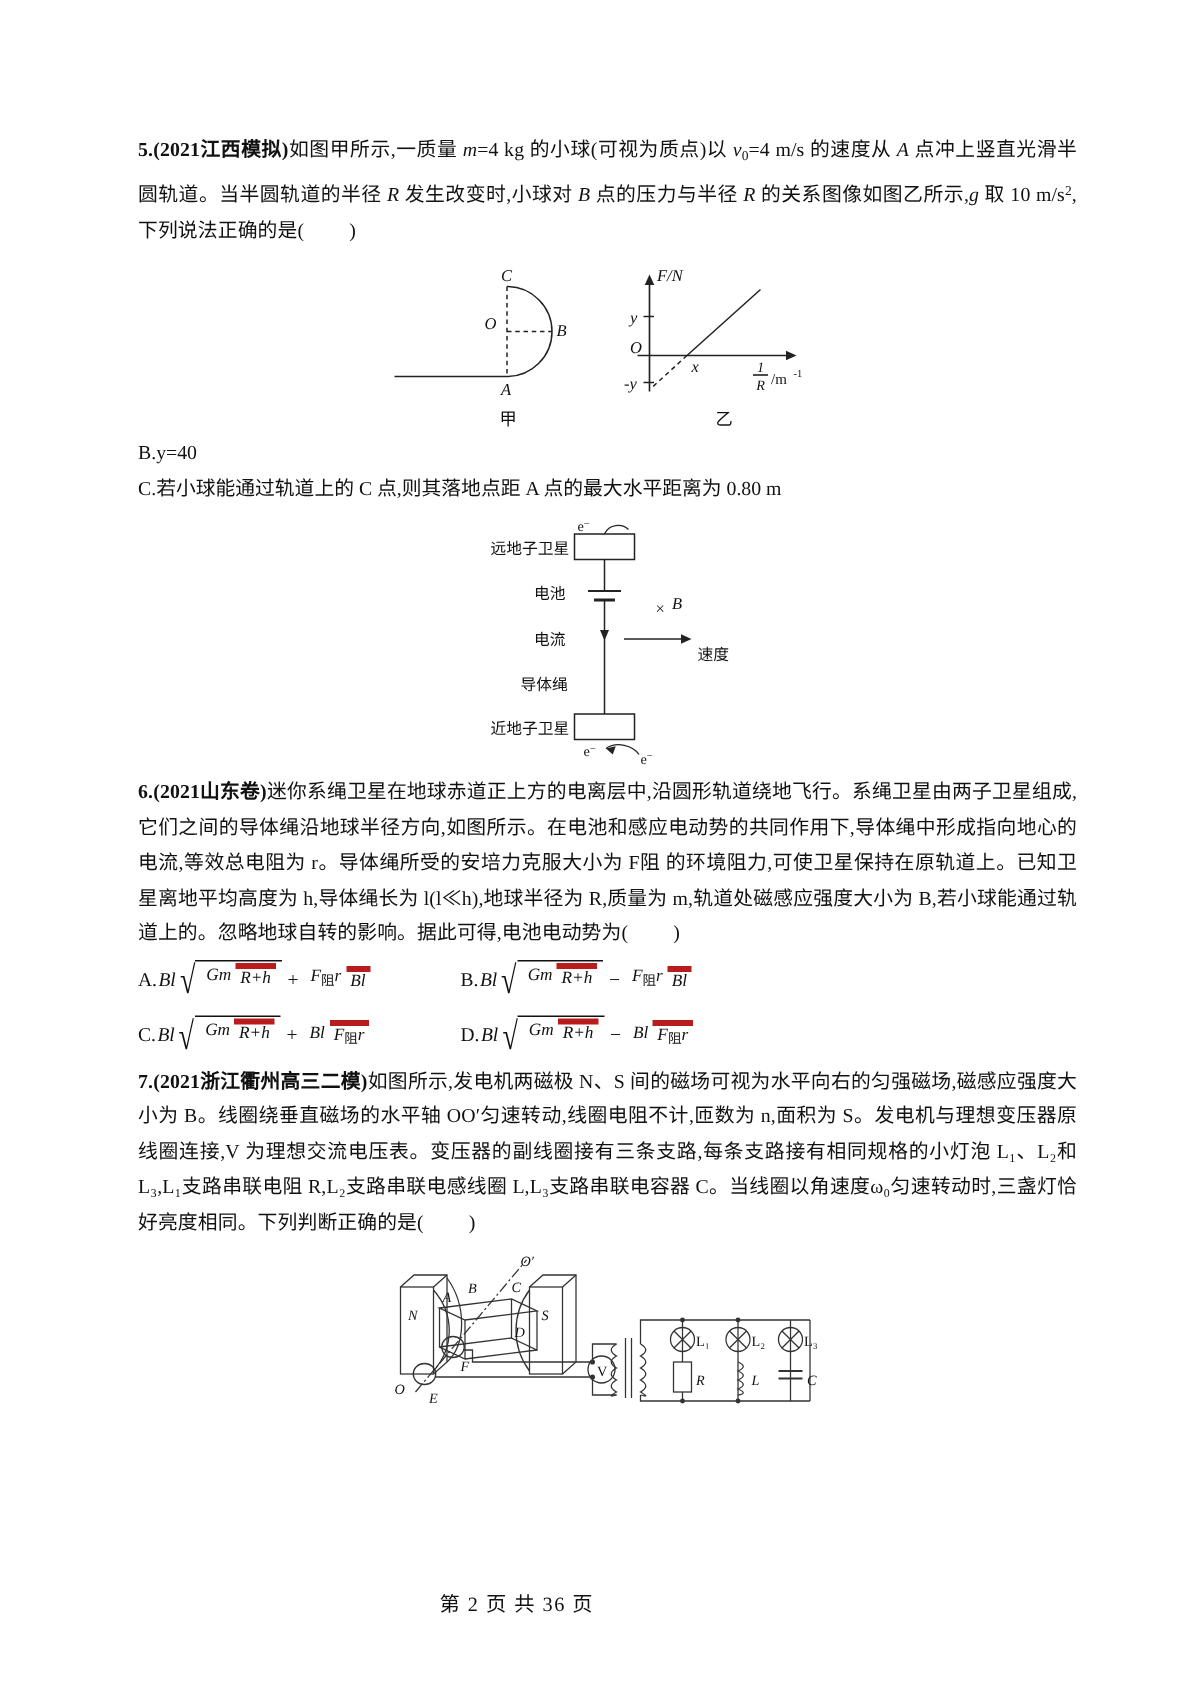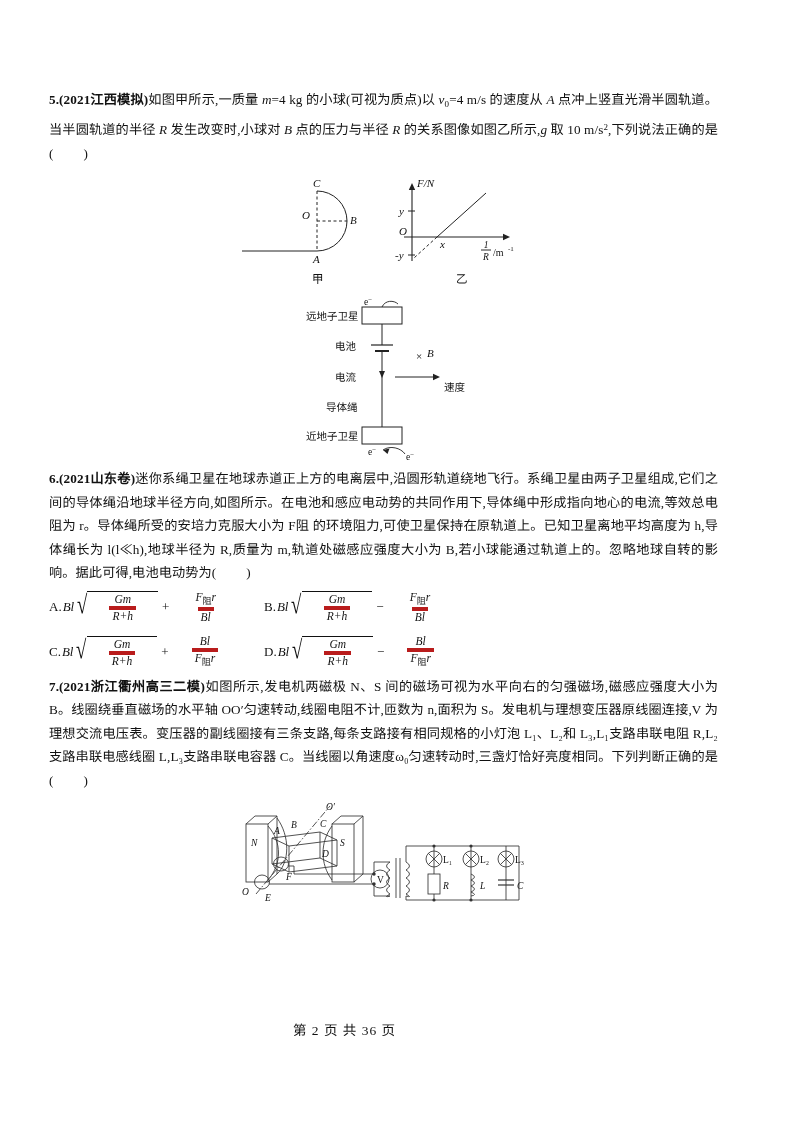--- a/index.html
+++ b/index.html
@@ -15,21 +15,21 @@
     font-family: "Liberation Serif", "DejaVu Serif", serif;
     color: #111;
     overflow: hidden;
   }
   .page {
     position: absolute;
     left: 0; top: 0;
     width: 793px;
     height: 1122px;
     box-sizing: border-box;
-    padding: 88px 75px 0 49px;
+    padding: 88px 75px 0 92px;
   }
   
   .q {
     font-size: 13.2px;
     line-height: 23.5px;
     text-align: justify;
     text-justify: inter-ideograph;
     letter-spacing: 0.1px;
   }
   .q-5  { margin-top: 0; }
@@ -83,36 +83,36 @@
     margin-right: -2px;
     transform: scaleX(0.72) translateY(1px);
     display: inline-block;
   }
   .rad .body {
     border-top: 1px solid #111;
     padding: 1px 2px 0 2px;
   }
   .frac {
     display: inline-flex;
-    flex-direction: column;
+    flex-direction: row;
     align-items: center;
     vertical-align: middle;
-    margin: 0 20px;
+    margin: 0 2px;
     font-size: 11.5px;
     line-height: 13px;
   }
   .frac .num { padding: 0 3px; }
   .frac .den { padding: 0 3px; border-top: 4px solid #b91c1c; }
   .op { margin: 0 3px; }
 
   
   .footer {
     position: absolute;
     left: 0;
-    top: 1019px;
+    top: 1058px;
     width: 689px;
     text-align: center;
     font-size: 13.5px;
     font-family: "Liberation Serif", serif;
     letter-spacing: 1px;
   }
 </style>
 </head>
 <body>
 
@@ -174,20 +174,22 @@
         <line x1="247" y1="77" x2="257" y2="77" stroke="#111" stroke-width="0.9"></line>
         <text x="252" y="87" font-family="Liberation Serif, serif" font-size="9.5" font-style="italic" fill="#111" text-anchor="middle">R</text>
         <text x="259" y="83" font-family="Liberation Serif, serif" font-size="10" fill="#111">/m</text>
         <text x="274" y="78" font-family="Liberation Serif, serif" font-size="7" fill="#111">-1</text>
       </g>
       <text x="222" y="110" font-family="Liberation Serif, serif" font-size="11.5" fill="#111">乙</text>
     </svg>
   </div>
 
   <div class="opts">
+    <div class="opt">B.y=40</div>
+    <div class="opt">C.若小球能通过轨道上的 C 点,则其落地点距 A 点的最大水平距离为 0.80 m</div>
   </div>
 
   <div class="figwrap fig6">
     <svg width="240" height="163" viewBox="0 0 240 163">
       <g stroke="#222" fill="none" stroke-width="1">
 
         <rect x="98" y="9" width="40" height="17"></rect>
 
         <line x1="118" y1="26" x2="118" y2="47"></line>
 

